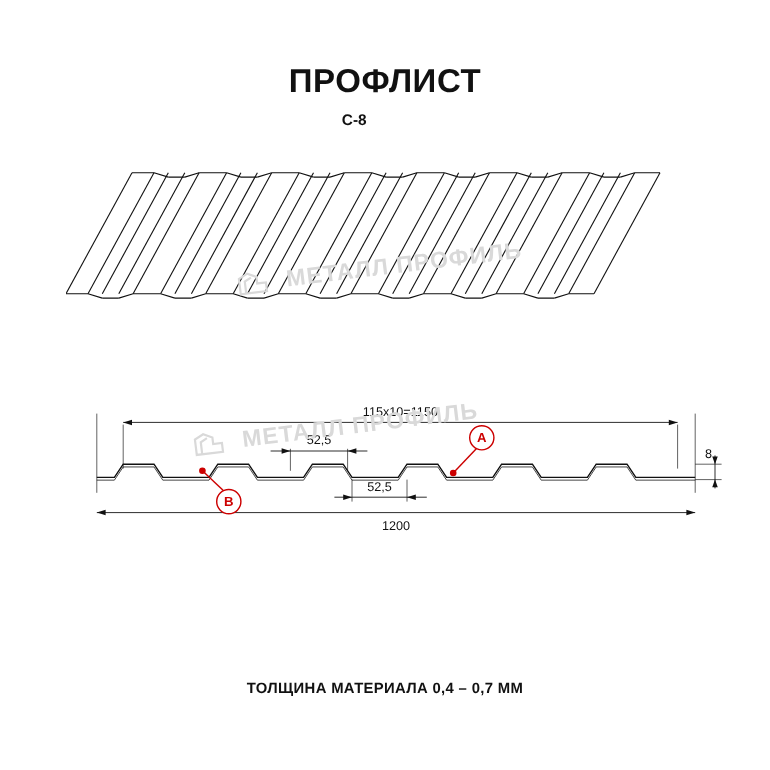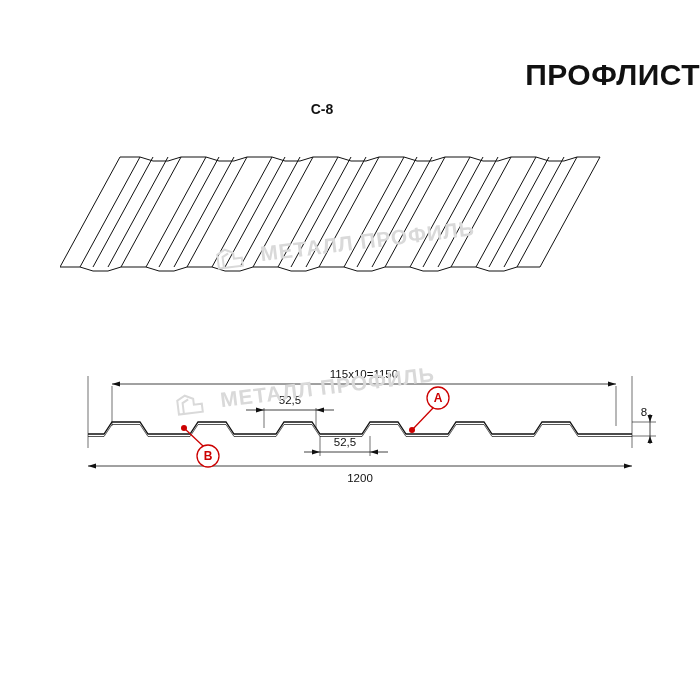--- a/index.html
+++ b/index.html
@@ -17,21 +17,21 @@
   }
   .page {
     position: absolute;
     inset: 0;
   }
   .title {
     position: absolute;
     top: 58px;
     left: 0;
     width: 700px;
-    text-align: right;
+    text-align: center;
     font-size: 30px;
     font-weight: bold;
     letter-spacing: 0.5px;
     color: #111111;
   }
   .subtitle {
     position: absolute;
     top: 101px;
     left: 0;
     width: 644px;
@@ -265,14 +265,15 @@
   <div class="watermark wm2">
     <span class="wm-logo">
       <svg width="30" height="24" viewBox="0 0 30 24">
         <path d="M2 20 L2 6 L10 2 L18 6 L18 12 L26 12 L26 20 Z" fill="none" stroke="#d9d9d9" stroke-width="2"></path>
         <path d="M7 20 L7 9 L13 6" fill="none" stroke="#d9d9d9" stroke-width="2"></path>
       </svg>
     </span>
     <span>МЕТАЛЛ ПРОФИЛЬ</span>
   </div>
 
+  <div class="footer-note">ТОЛЩИНА МАТЕРИАЛА 0,4 – 0,7 ММ</div>
 
 </div>
 
 </body></html>

